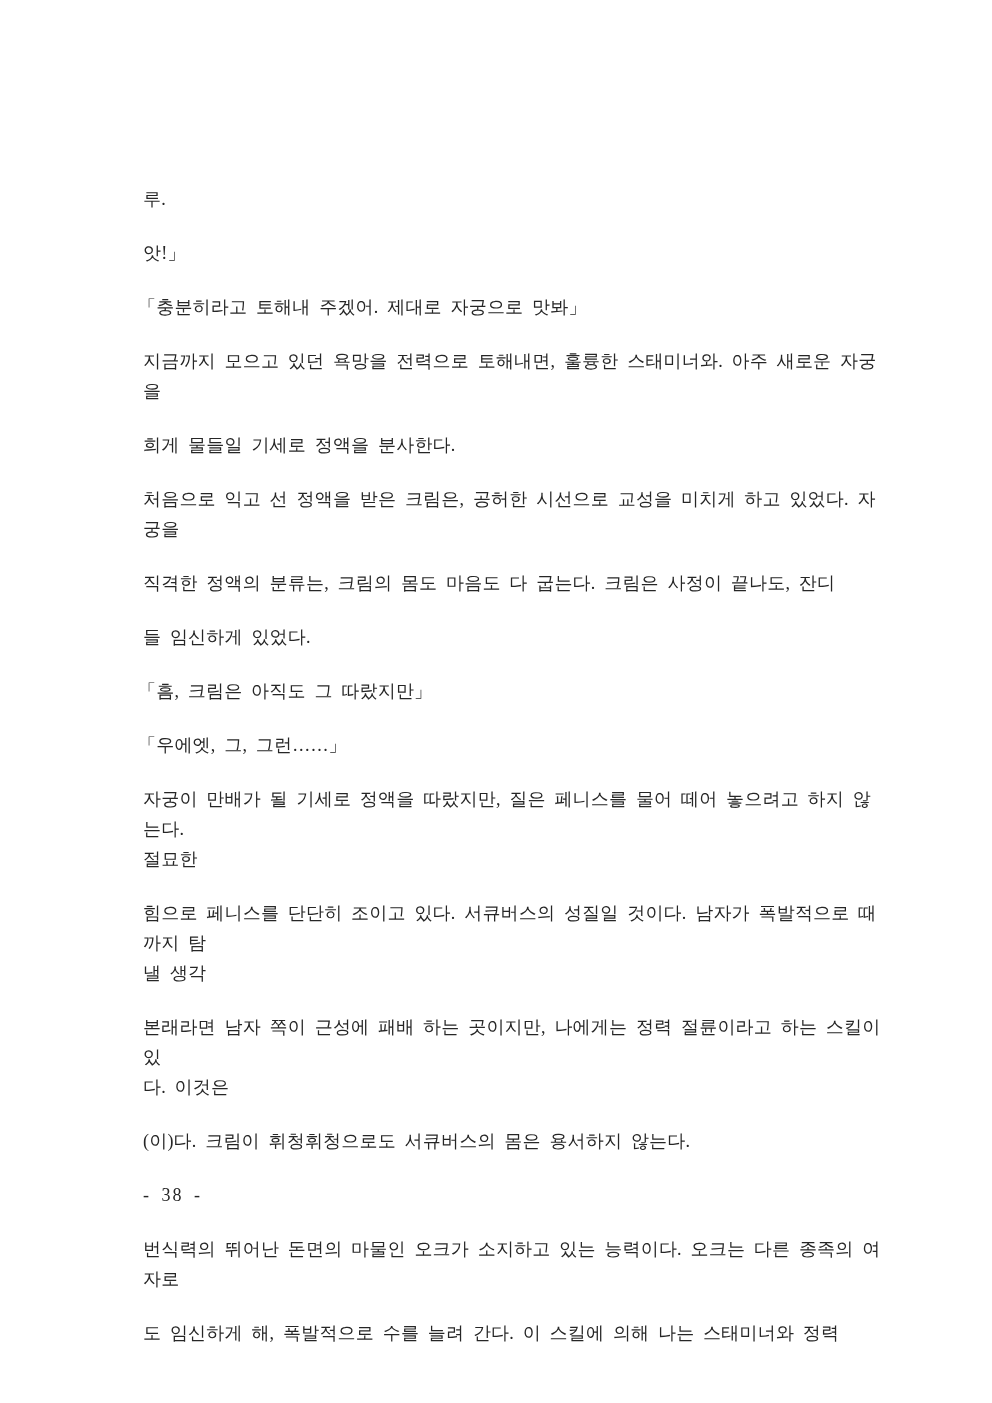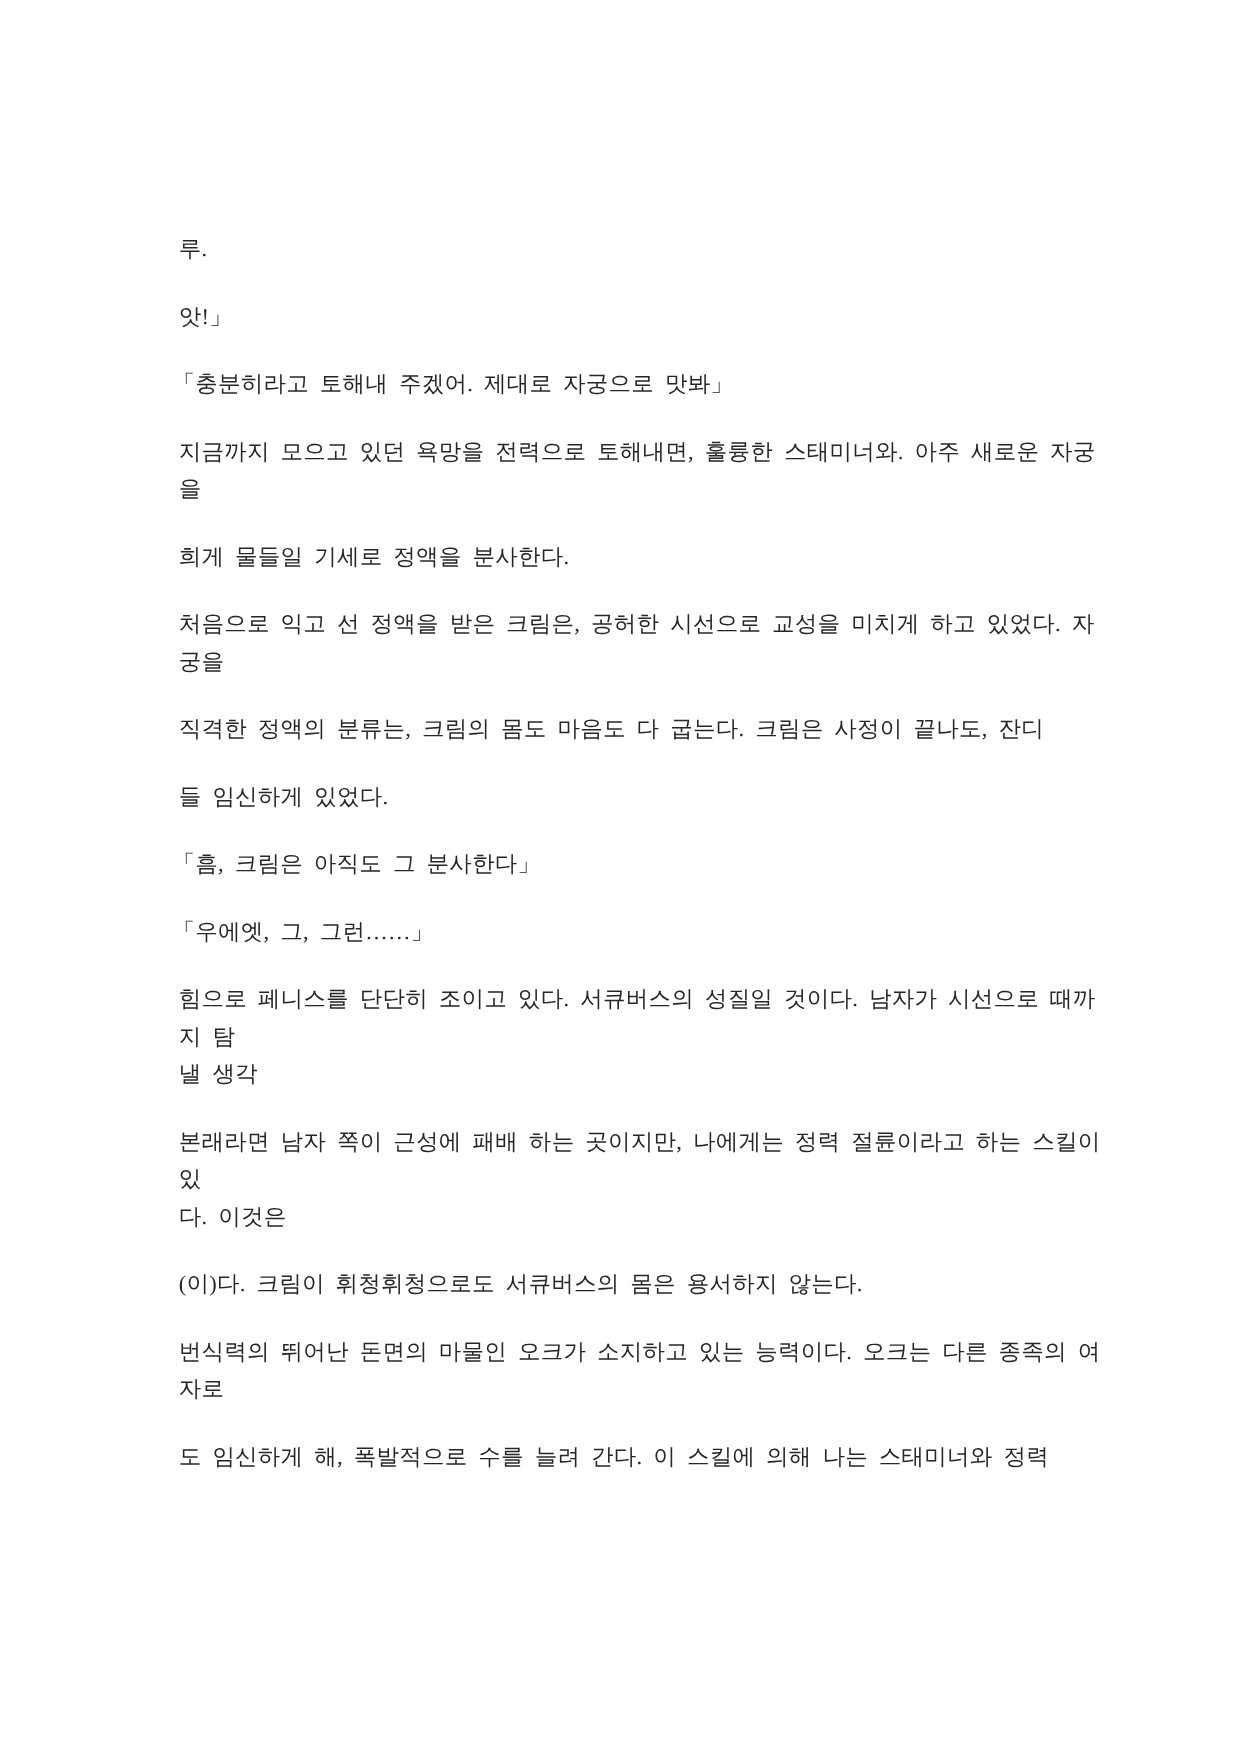--- a/index.html
+++ b/index.html
@@ -44,24 +44,27 @@
 <div class="page">
   <div class="content">
     <p class="block">루.</p>
     <p class="block">앗!」</p>
     <p class="block dialogue">「충분히라고 토해내 주겠어. 제대로 자궁으로 맛봐」</p>
     <p class="block">지금까지 모으고 있던 욕망을 전력으로 토해내면, 훌륭한 스태미너와. 아주 새로운 자궁을</p>
     <p class="block">희게 물들일 기세로 정액을 분사한다.</p>
     <p class="block">처음으로 익고 선 정액을 받은 크림은, 공허한 시선으로 교성을 미치게 하고 있었다. 자궁을</p>
     <p class="block">직격한 정액의 분류는, 크림의 몸도 마음도 다 굽는다. 크림은 사정이 끝나도, 잔디</p>
     <p class="block">들 임신하게 있었다.</p>
-    <p class="block dialogue">「흠, 크림은 아직도 그 분사한다」</p>
+    <p class="block dialogue">「흠, 크림은 아직도 그 따랐지만」</p>
     <p class="block dialogue">「우에엣, 그, 그런……」</p>
-    <p class="block">힘으로 페니스를 단단히 조이고 있다. 서큐버스의 성질일 것이다. 남자가 시선으로 때까지 탐
+    <p class="block">자궁이 만배가 될 기세로 정액을 따랐지만, 질은 페니스를 물어 떼어 놓으려고 하지 않는다.
+절묘한</p>
+    <p class="block">힘으로 페니스를 단단히 조이고 있다. 서큐버스의 성질일 것이다. 남자가 폭발적으로 때까지 탐
 낼 생각</p>
     <p class="block">본래라면 남자 쪽이 근성에 패배 하는 곳이지만, 나에게는 정력 절륜이라고 하는 스킬이 있
 다. 이것은</p>
     <p class="block">(이)다. 크림이 휘청휘청으로도 서큐버스의 몸은 용서하지 않는다.</p>
+    <p class="block page-number">- 38 -</p>
     <p class="block">번식력의 뛰어난 돈면의 마물인 오크가 소지하고 있는 능력이다. 오크는 다른 종족의 여자로</p>
     <p class="block">도 임신하게 해, 폭발적으로 수를 늘려 간다. 이 스킬에 의해 나는 스태미너와 정력</p>
 
   </div>
 </div>
 
 </body></html>

